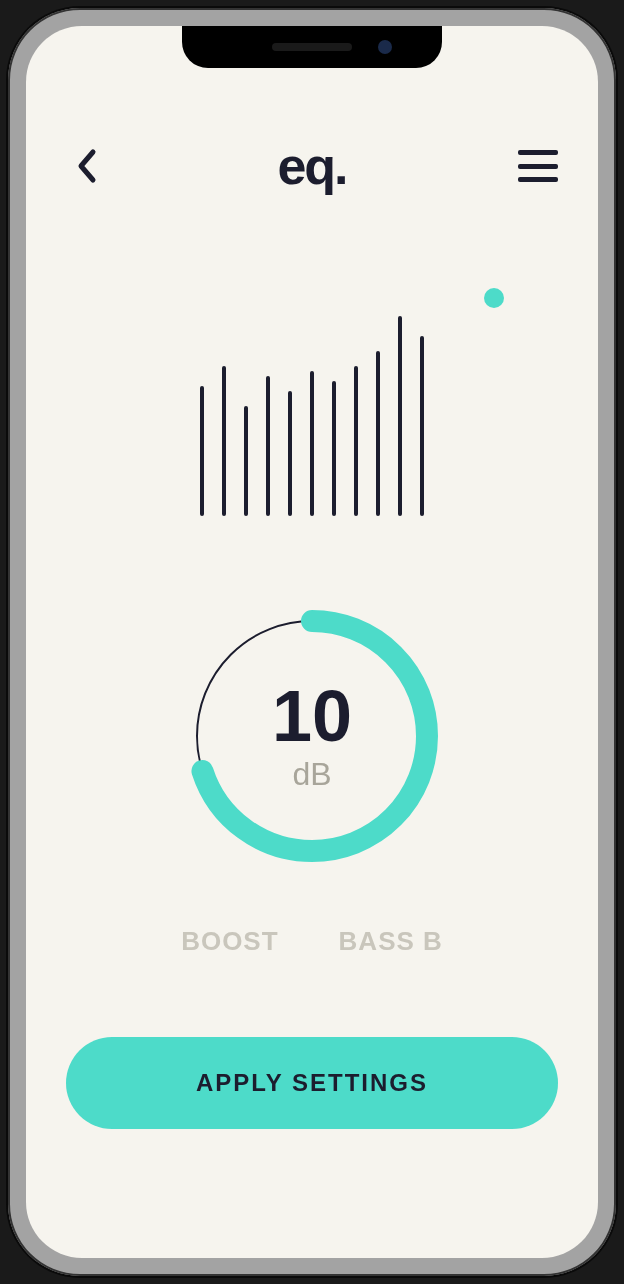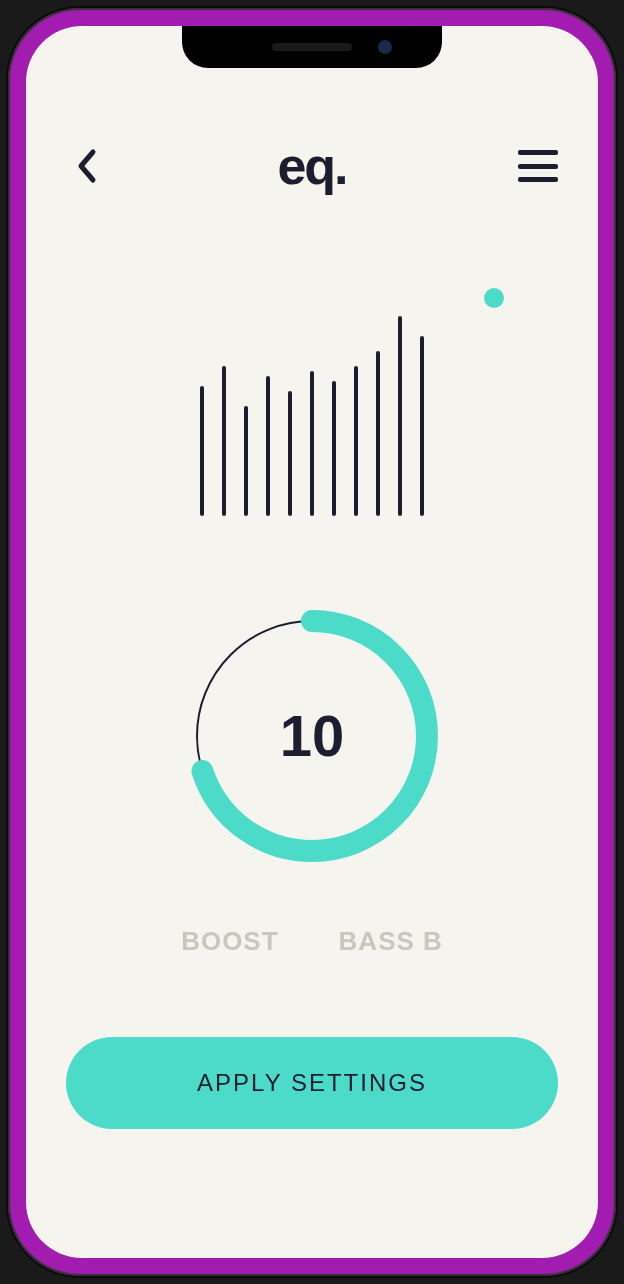--- a/index.html
+++ b/index.html
@@ -8,21 +8,21 @@
     height: 1284px;
     background: #1a1a1a;
     font-family: -apple-system, BlinkMacSystemFont, "Segoe UI", Arial, sans-serif;
     display: flex;
     align-items: center;
     justify-content: center;
   }
   .phone-frame {
     width: 608px;
     height: 1268px;
-    background: #a21caf;
+    background: #a3a3a3;
     border-radius: 72px;
     padding: 18px;
     position: relative;
     box-shadow: inset 0 0 0 2px #333, 0 0 0 2px #0a0a0a;
   }
   .phone-screen {
     width: 100%;
     height: 100%;
     background: #f6f4ee;
     border-radius: 56px;
@@ -137,21 +137,21 @@
     transform: rotate(-90deg);
   }
   .dial-center {
     position: absolute;
     top: 50%;
     left: 50%;
     transform: translate(-50%, -50%);
     text-align: center;
   }
   .dial-value {
-    font-size: 58px;
+    font-size: 72px;
     font-weight: 800;
     color: #1c1d2e;
     line-height: 1;
   }
   .dial-unit {
     font-size: 32px;
     color: #a8a59a;
     margin-top: 4px;
   }
   .preset-row {
@@ -169,21 +169,21 @@
     letter-spacing: 1px;
   }
   .preset.active { color: #1c1d2e; }
   .preset.inactive { color: #c9c6bc; }
   .preset.left { margin-left: -90px; }
   .preset.right { margin-right: -90px; }
   .apply-btn {
     background: #4ddbc9;
     color: #1c1d2e;
     font-size: 24px;
-    font-weight: 400;
+    font-weight: 700;
     letter-spacing: 2px;
     border: none;
     border-radius: 50px;
     padding: 32px;
     cursor: pointer;
     width: 100%;
     text-align: center;
   }
 </style>
 </head>
@@ -227,20 +227,21 @@
         </div>
 
       <div class="dial-container">
         <div class="dial">
           <svg width="260" height="260">
             <circle cx="130" cy="130" r="115" stroke="#1c1d2e" stroke-width="2" fill="none"></circle>
             <circle id="dial-arc" cx="130" cy="130" r="115" stroke="#4ddbc9" stroke-width="22" fill="none" stroke-linecap="round" stroke-dasharray="722.5663103256525" stroke-dashoffset="216.76989309769579"></circle>
           </svg>
           <div class="dial-center">
             <div class="dial-value">10</div>
+            <div class="dial-unit">dB</div>
           </div>
         </div>
       </div>
 
       <div class="preset-row">
         <span class="preset inactive left">BOOST</span>
         <span class="preset inactive right">BASS B</span>
       </div>
 
       <button class="apply-btn">APPLY SETTINGS</button>

